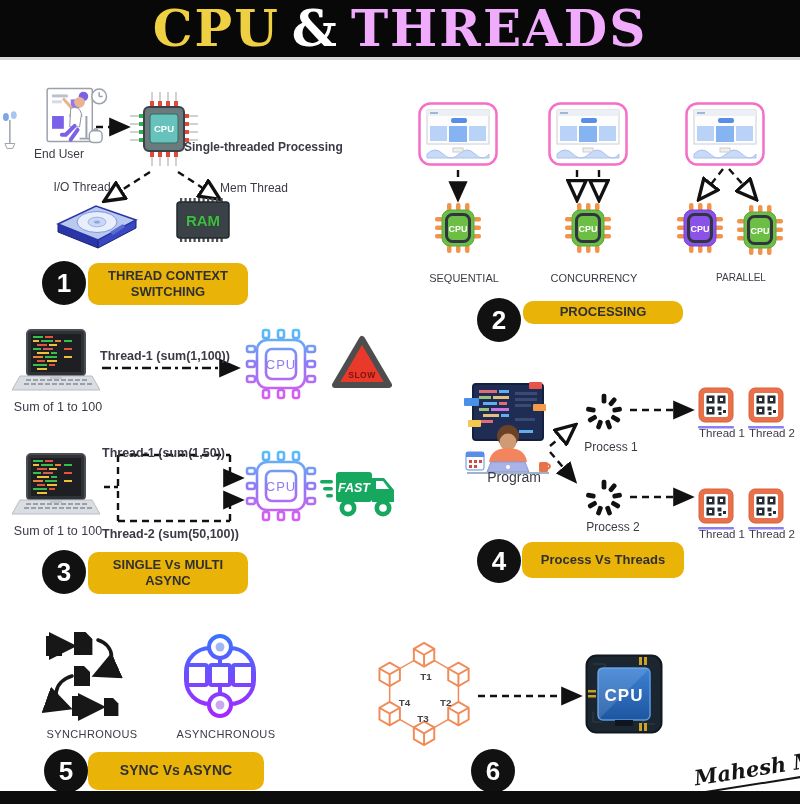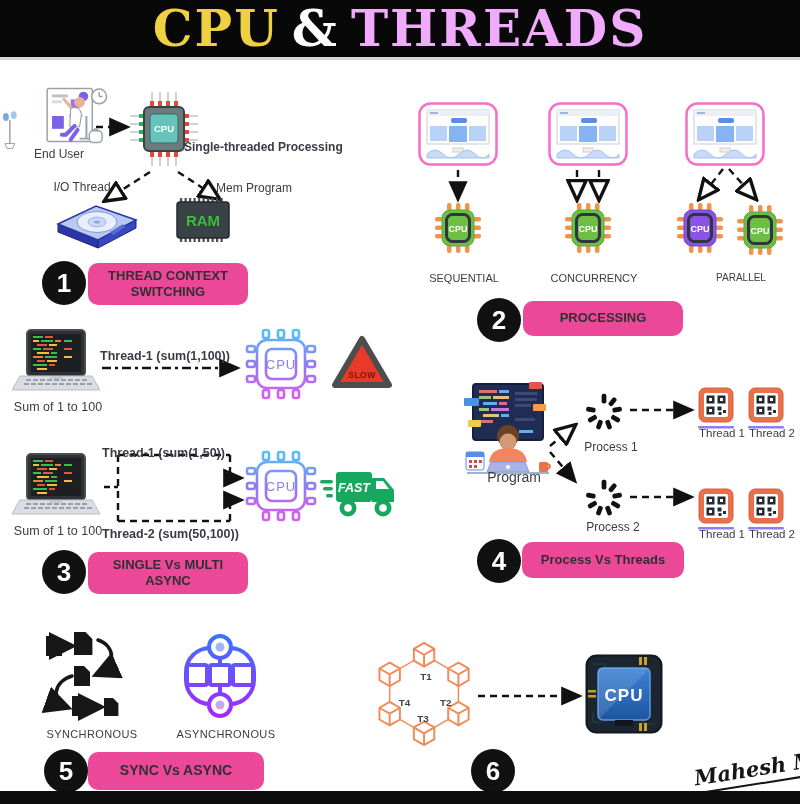--- a/index.html
+++ b/index.html
@@ -13,21 +13,21 @@
   .t-cpu{color:#F0D043;}
   .t-amp{color:#ffffff;margin:0 12px;}
   .t-threads{color:#f0abfc;}
   .strip{left:0;top:57px;width:800px;height:3px;background:#d7d7d7;}
   .bottombar{left:0;top:791px;width:800px;height:13px;background:#0d0d0d;}
   .lbl{font-weight:normal;color:#3b3b46;text-align:center;padding-left:6px;}
   .lbl-l{font-weight:bold;color:#3b3b46;white-space:nowrap;}
   .badge{width:44px;height:44px;border-radius:50%;background:#111;color:#fff;
          display:flex;align-items:center;justify-content:center;font-weight:bold;
          font-size:26px;}
-  .obox{background:#ec4899;border-radius:10px;display:flex;align-items:center;
+  .obox{background:#eab308;border-radius:10px;display:flex;align-items:center;
         justify-content:center;text-align:center;font-weight:bold;color:#303030;
         font-size:13px;line-height:1.25;padding:2px 6px;box-sizing:border-box;}
   .sig{font-family:"DejaVu Serif",serif;font-style:italic;font-weight:bold;
        font-size:21px;color:#151515;transform:rotate(-9deg);
        border-bottom:2.5px solid #151515;padding:0 4px 2px 4px;white-space:nowrap;}
   svg text{font-family:"Liberation Sans",sans-serif;}
 </style>
 </head>
 <body>
 
@@ -123,21 +123,21 @@
         <rect x="11" y="32" width="7" height="4"></rect>
       <rect x="11" y="40" width="7" height="4"></rect>
         <rect x="11" y="48" width="7" height="4"></rect>
     </g>
     <rect x="16" y="17" width="40" height="44" rx="5" fill="#6b7a7a" stroke="#39424a" stroke-width="2"></rect>
     <rect x="22" y="24" width="28" height="29" rx="3" fill="#66c2ba" stroke="#2e6e68"></rect>
     <text x="36" y="42" text-anchor="middle" font-size="9.5" font-weight="bold" fill="#fff">CPU</text>
   </svg>
   <div class="abs lbl-l" style="left:184px;top:140px;font-size:12px">Single-threaded Processing</div>
   <div class="abs lbl" style="left:36px;top:180px;width:80px;font-size:12px">I/O Thread</div>
-  <div class="abs lbl" style="left:208px;top:181px;width:80px;font-size:12px">Mem Program</div>
+  <div class="abs lbl" style="left:208px;top:181px;width:80px;font-size:12px">Mem Thread</div>
 
   <svg class="abs" style="left:50px;top:194px" width="92" height="58" viewBox="0 0 92 58">
     <polygon points="8,30 48,46 48,54 8,38" fill="#2a36a8" stroke="#1a2470"></polygon>
     <polygon points="48,46 86,26 86,34 48,54" fill="#3847c2" stroke="#1a2470"></polygon>
     <polygon points="8,30 46,12 86,26 48,46" fill="#b9c9ef" stroke="#2a36a8" stroke-width="1.5"></polygon>
     <ellipse cx="47" cy="28" rx="20" ry="10.5" fill="#e8eefb" stroke="#7f99d9"></ellipse>
     <ellipse cx="47" cy="28" rx="9" ry="4.8" fill="#cad8f5" stroke="#9fb2e2"></ellipse>
     <ellipse cx="47" cy="28" rx="3" ry="1.6" fill="#8fa6e0"></ellipse>
     <polygon points="60,38 73,30 75,33 63,41" fill="#5a6ad0"></polygon>
   </svg>
@@ -281,21 +281,21 @@
         <rect x="41" y="34" width="8" height="4.5" rx="2"></rect>
       </g>
     <rect x="10" y="10" width="32" height="36" rx="8" fill="#6CBE45" stroke="#5aa838"></rect>
     <rect x="14.5" y="14.5" width="23" height="27" rx="6" fill="none" stroke="#2F3640" stroke-width="3"></rect>
     <text x="26" y="32" text-anchor="middle" font-size="9" font-weight="bold" fill="#fff">CPU</text>
   </svg>
   <div class="abs lbl" style="left:408px;top:272px;width:100px;font-size:11px">SEQUENTIAL</div>
   <div class="abs lbl" style="left:538px;top:272px;width:100px;font-size:11px">CONCURRENCY</div>
   <div class="abs lbl" style="left:685px;top:272px;width:100px;font-size:10px">PARALLEL</div>
   <div class="abs badge" style="left:477px;top:298px">2</div>
-  <div class="abs obox" style="left:523px;top:301px;width:160px;height:35px">PROCESSING</div>
+  <div class="abs obox" style="left:523px;top:301px;width:160px;height:23px">PROCESSING</div>
 
   <svg class="abs" style="left:12px;top:328px" width="88" height="74" viewBox="0 0 88 74">
     <rect x="15" y="2" width="58" height="46" rx="4" fill="#2f3136" stroke="#4a4d52" stroke-width="2"></rect>
     <rect x="19" y="6" width="50" height="38" fill="#1d1f23"></rect>
     <g>
       <rect x="21" y="8" width="10" height="2" fill="#35c04d"></rect>
         <rect x="33" y="8" width="8" height="2" fill="#e5533c"></rect>
       <rect x="21" y="12" width="6" height="2" fill="#f2c038"></rect>
         <rect x="29" y="12" width="12" height="2" fill="#35c04d"></rect>
         <rect x="43" y="12" width="6" height="2" fill="#e5843c"></rect>

